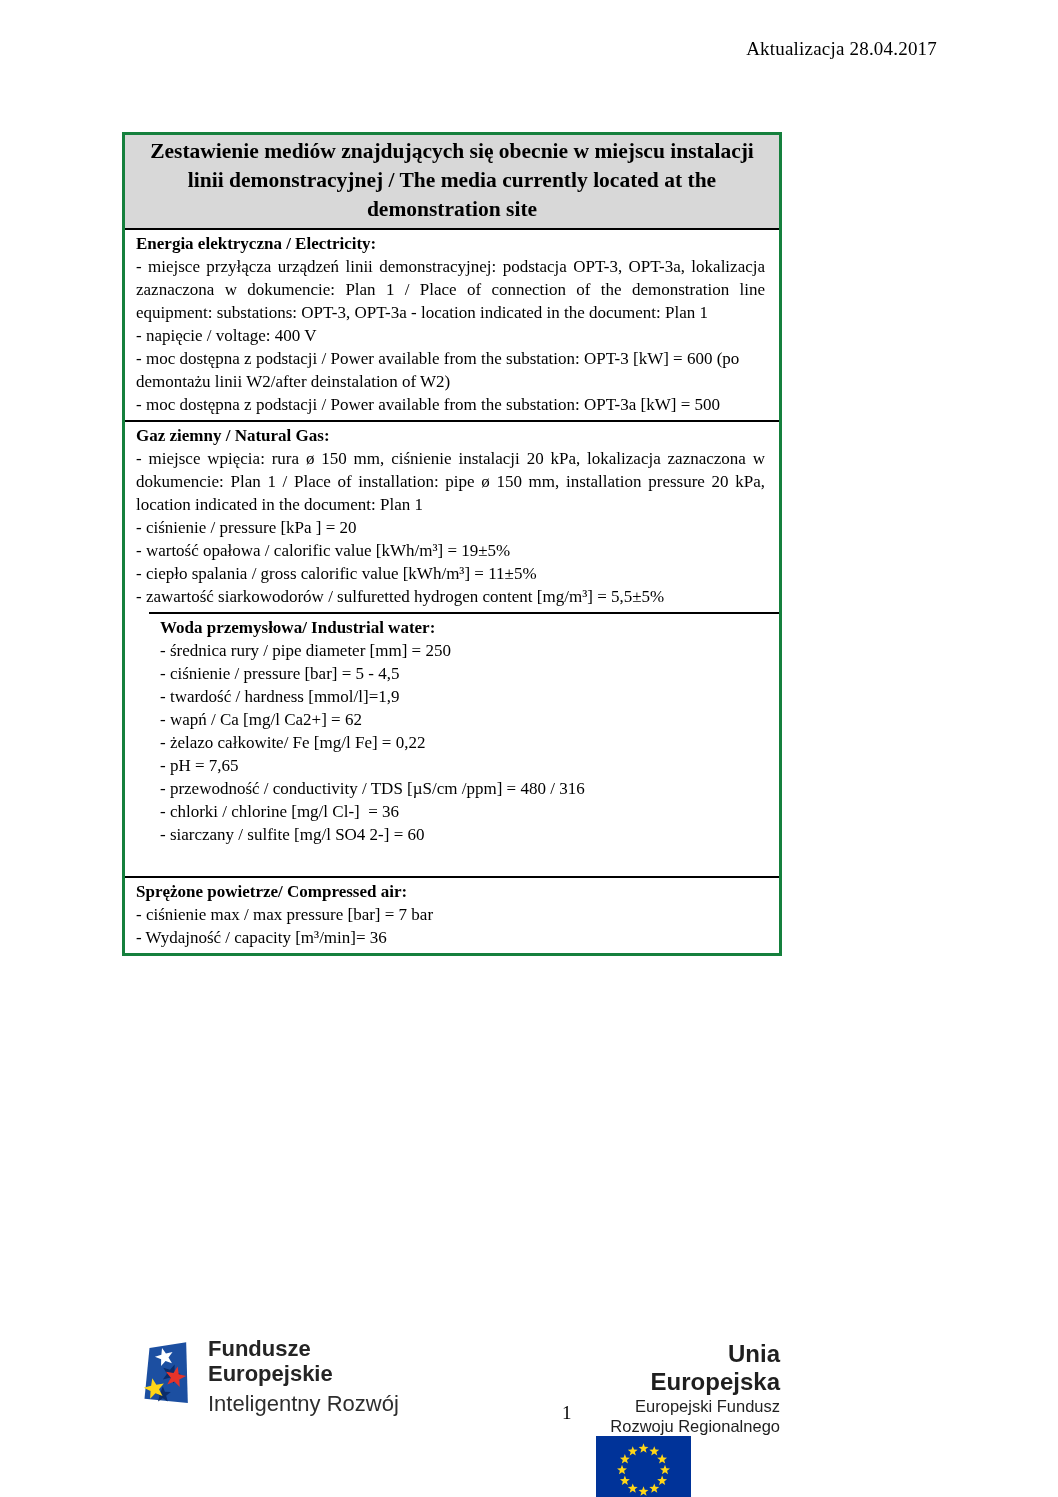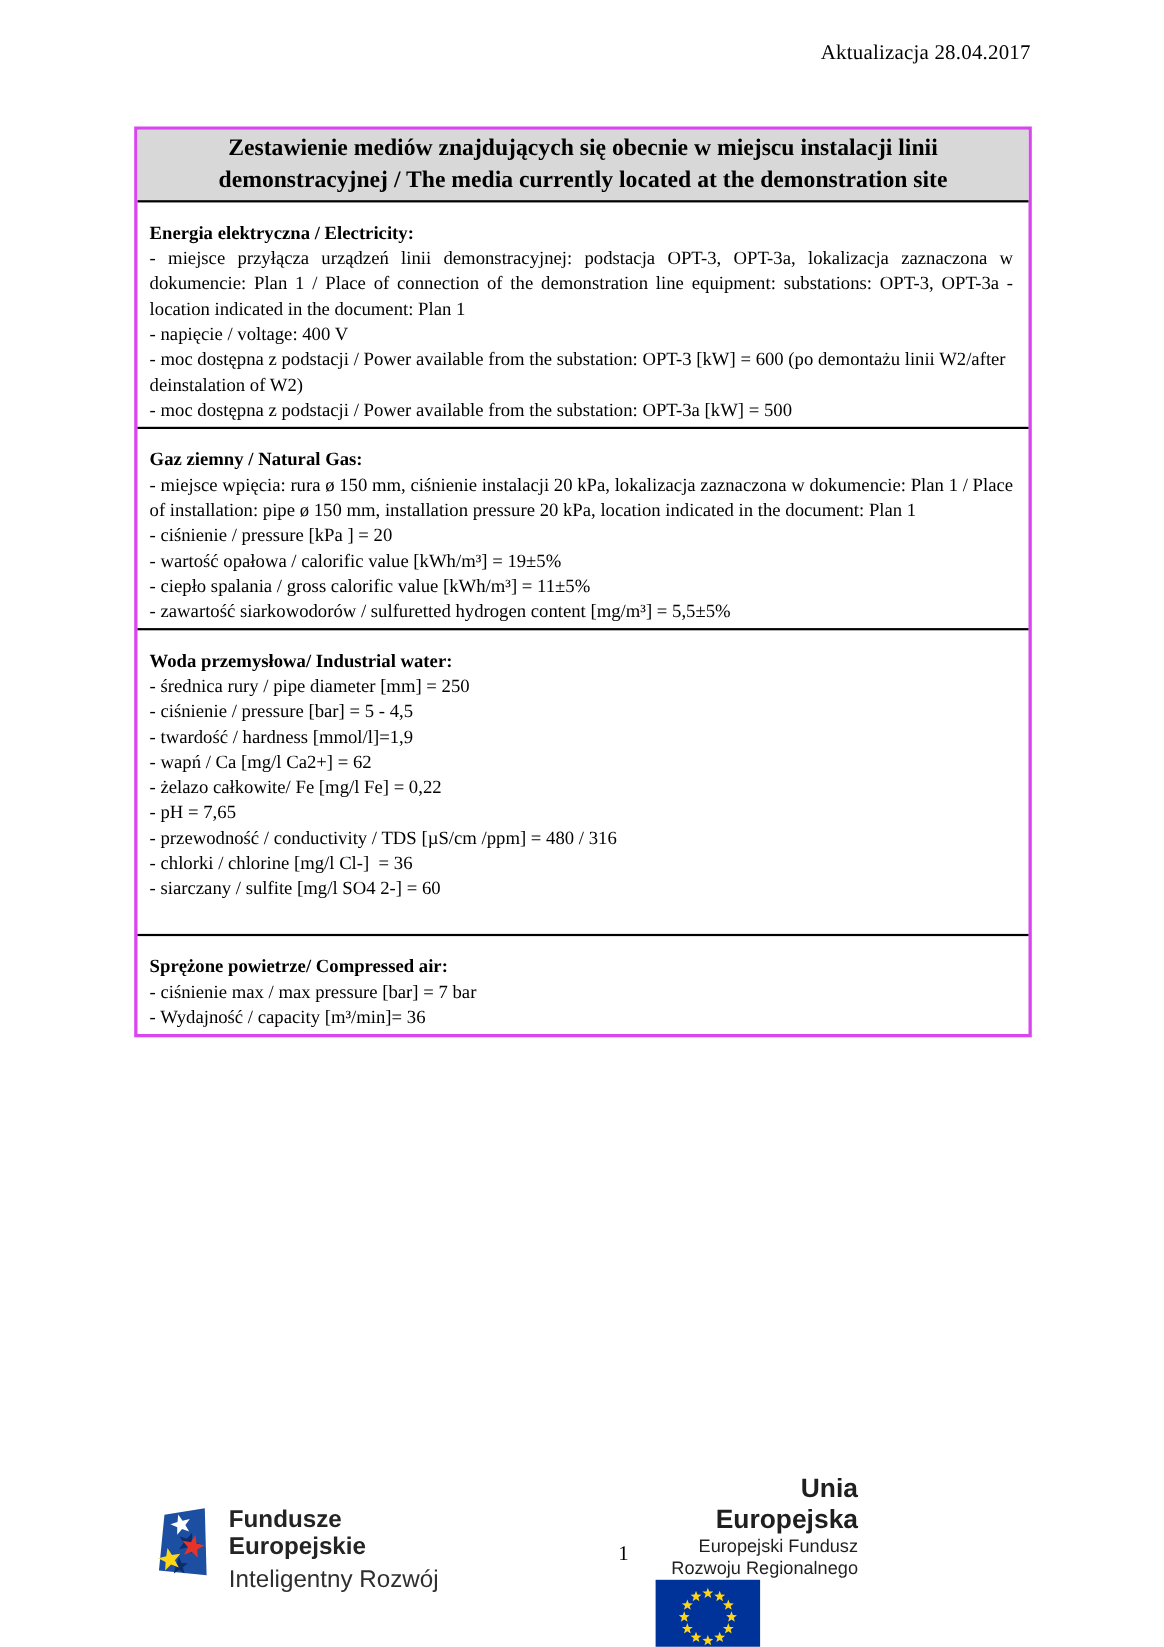--- a/index.html
+++ b/index.html
@@ -10,48 +10,48 @@
     font-family:"Liberation Serif", serif;
     color:#000;
     position:relative;
     overflow:hidden;
   }
   .update-note {
     position:absolute; top:38px; right:121px;
     font-size:19px; letter-spacing:0.2px;
   }
   .media-table {
-    position:absolute; top:115px; left:122px; width:816px;
+    position:absolute; top:132px; left:122px; width:660px;
     box-sizing:border-box;
-    border:3px solid #d946ef;
+    border:3px solid #15803d;
   }
   .table-header {
     background:#d8d8d8;
     text-align:center;
     font-weight:bold;
     font-size:21.5px;
     line-height:29px;
     padding:2px 14px 4px 14px;
     border-bottom:2px solid #000;
   }
   .media-section {
-    padding:16px 14px 4px 11px;
+    padding:2px 14px 4px 11px;
     font-size:17px;
     line-height:23px;
   }
   .media-section + .media-section { border-top:2px solid #000; }
   .section-heading { font-weight:bold; }
   .line { white-space:pre-wrap; }
   .line.justify { text-align:justify; }
-  .section-water { padding-bottom:30px; }
+  .section-water { padding-bottom:30px;margin-left:24px; }
 
   
   .footer-left {
-    position:absolute; top:1363px; left:142px;
-    display:flex; align-items:flex-start;
+    position:absolute; top:1331px; left:142px;
+    display:flex; align-items:flex-end;
   }
   .fe-flag { width:50px; height:83px; margin-right:16px; }
   .fe-text { font-family:"Liberation Sans", sans-serif; color:#242424; padding-top:5px; }
   .fe-main { font-size:22px; font-weight:bold; line-height:25px; }
   .fe-sub  { font-size:22px; font-weight:500; margin-top:5px; color:#2e2e2e; }
 
   .footer-right {
     position:absolute; top:1337px; left:595px;
     display:flex; align-items:flex-start;flex-direction:column;
   }

